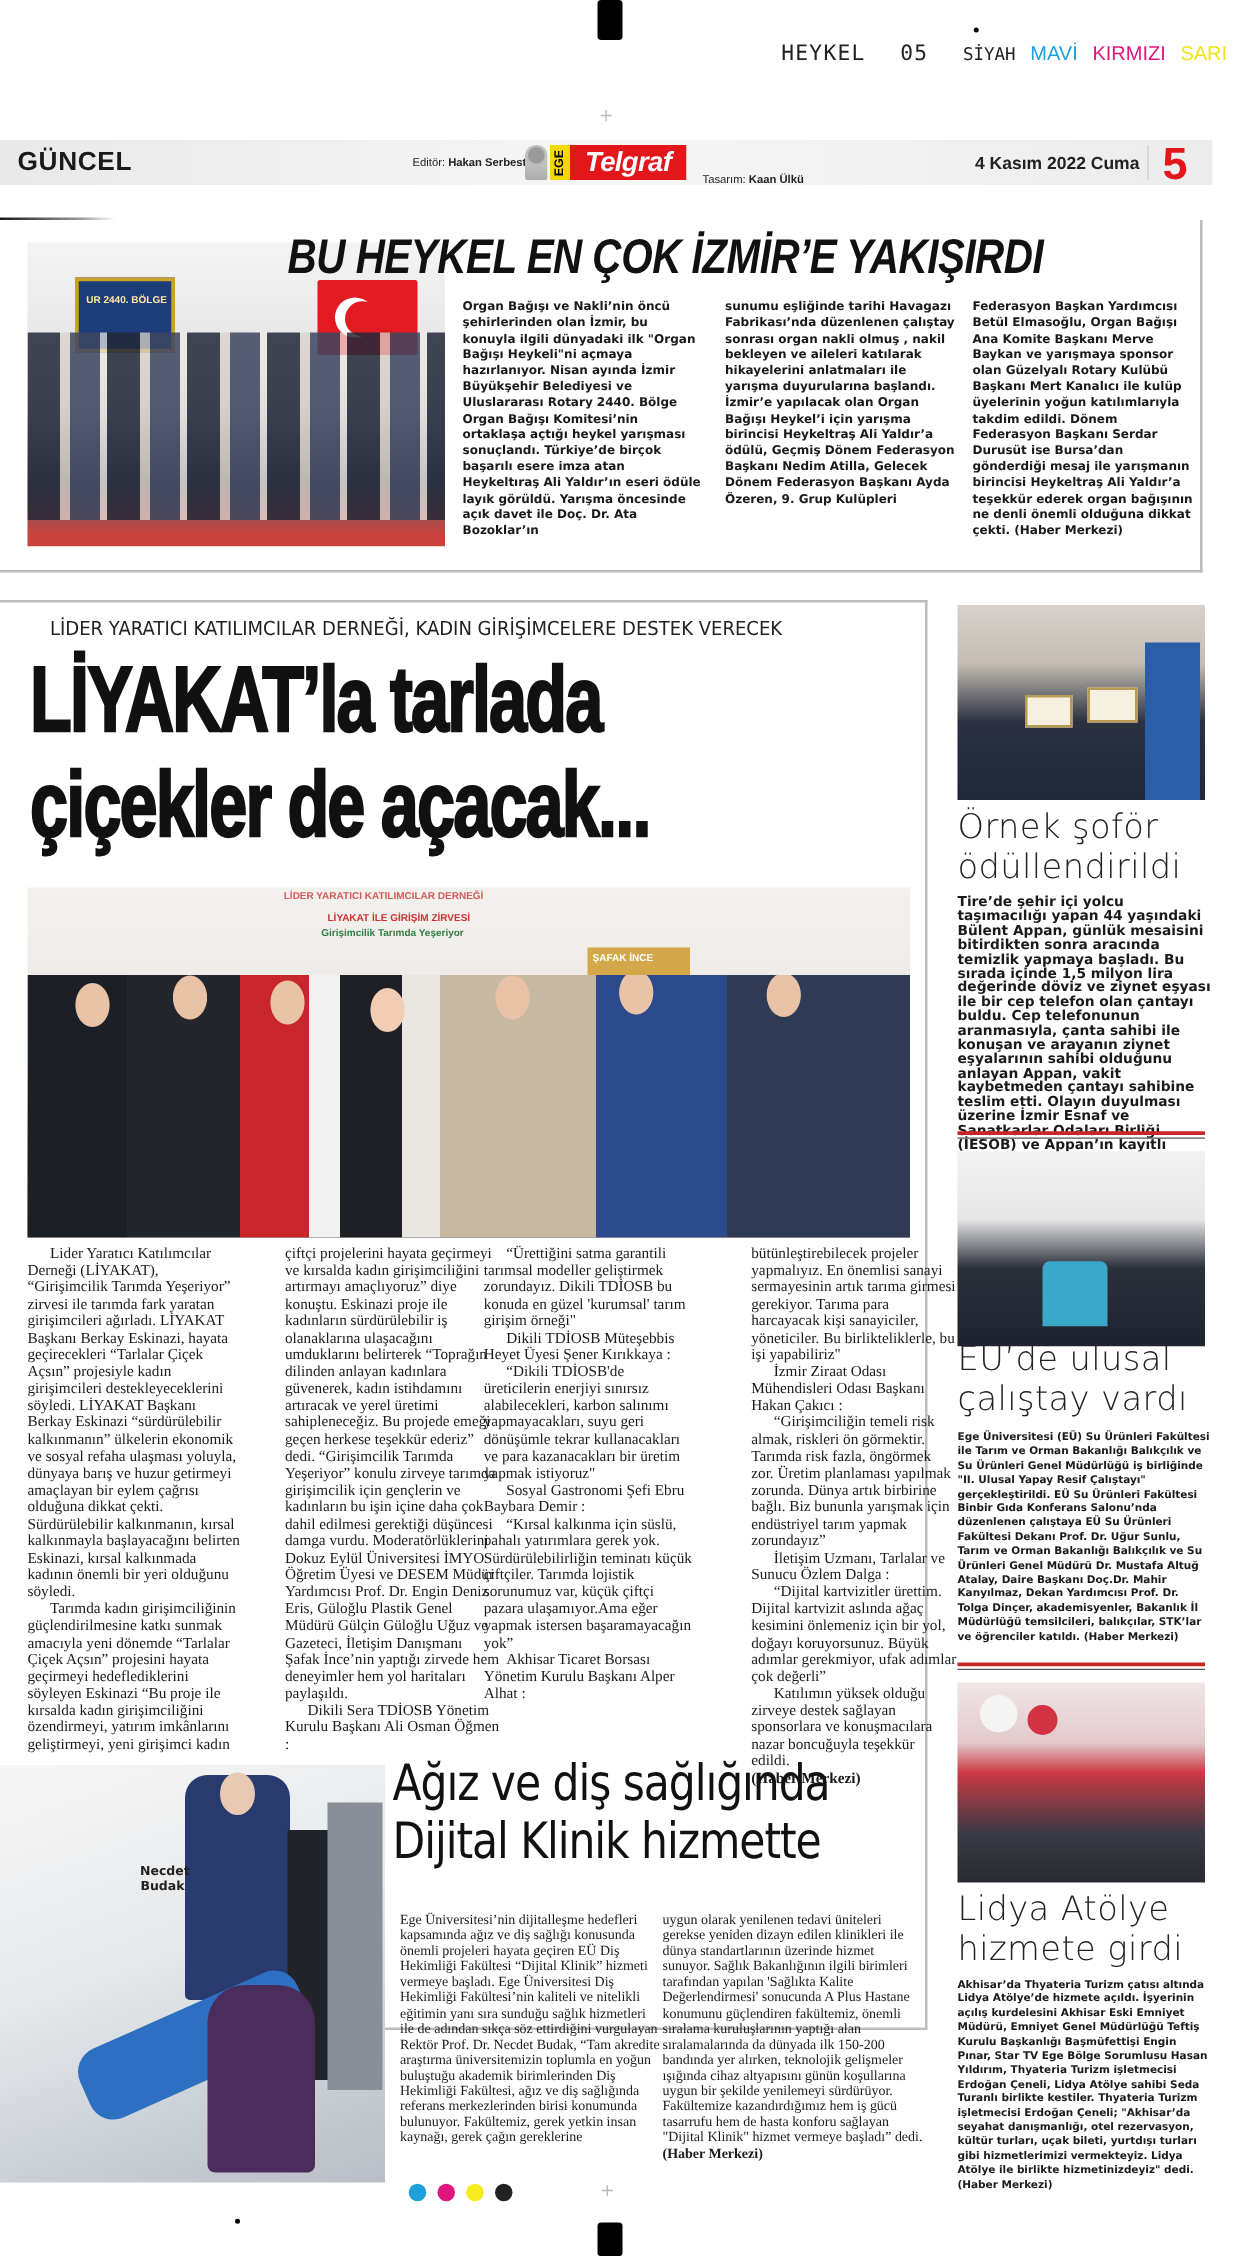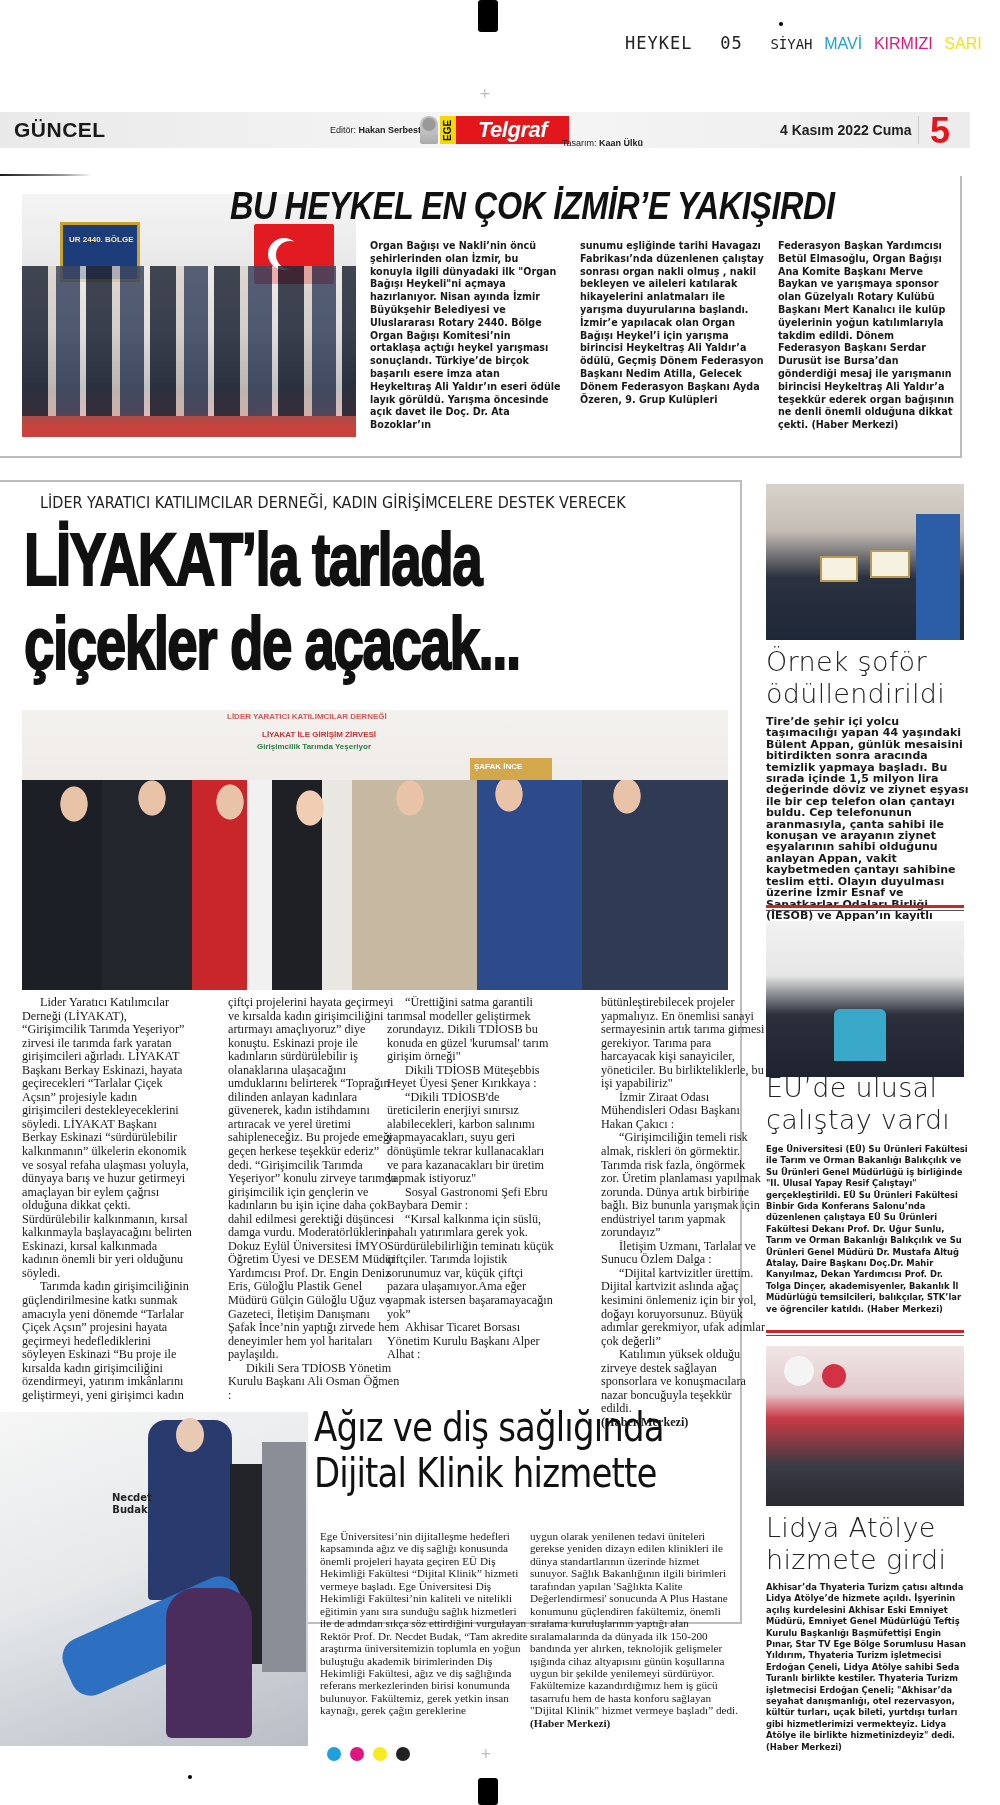--- a/index.html
+++ b/index.html
@@ -17,21 +17,21 @@
 
   
   .header-band { position: absolute; top: 112px; left: 0; width: 970px; height: 36px;
     background: linear-gradient(90deg, #e9e9e9, #f6f6f6 50%, #ececec); }
   .section-name { position: absolute; left: 14px; top: 6px; font-size: 21px; font-weight: 700; color: #1a1a1a; letter-spacing: 0.5px; }
   .editor { position: absolute; left: 330px; top: 13px; font-size: 9px; color: #222; }
   .editor b, .design b { font-weight: 700; }
   .logo { position: absolute; left: 420px; top: 3px; height: 30px; display: flex; align-items: center; }
   .logo .bust { width: 18px; height: 28px; background: radial-gradient(circle at 50% 30%, #999 0 6px, #bbb 7px, transparent 10px), linear-gradient(#ddd,#aaa); border-radius: 8px 8px 2px 2px; margin-right: 2px; }
   .logo .ege { background: #f5d800; color: #000; font-weight: 900; font-size: 10px; writing-mode: vertical-rl; transform: rotate(180deg); padding: 1px 2px; height: 28px; text-align: center; line-height: 12px; }
-  .logo .telgraf { background: #e3161b; color: #fff; font-weight: 900; font-size: 22px; font-style: italic; padding: 0 22px; height: 28px; line-height: 28px; letter-spacing: -0.5px; }
+  .logo .telgraf { background: #e3161b; color: #fff; font-weight: 900; font-size: 22px; font-style: italic; padding: 0 12px; height: 28px; line-height: 28px; letter-spacing: -0.5px; }
   .design { position: absolute; left: 562px; top: 26px; font-size: 9px; color: #222; }
   .date { position: absolute; left: 780px; top: 10px; font-size: 14px; font-weight: 700; color: #222; }
   .page-num-divider { position: absolute; left: 918px; top: 4px; width: 1px; height: 28px; background: #ccc; }
   .page-num { position: absolute; left: 930px; top: -2px; font-size: 36px; font-weight: 900; color: #e3161b; font-family: "Liberation Sans", sans-serif; }
 
   
   .box { position: absolute; border: 2px solid #bdbdbd; background: #fff; }
   .grad-tab { position: absolute; left: 0; top: 174px; width: 92px; height: 16px; background: linear-gradient(90deg, #1a1a1a, #9a9a9a 70%, #fff); }
   .photo { position: absolute; overflow: hidden; }
   .photo-label { position: absolute; color: #fff; font-weight: 700; font-size: 8px; }

